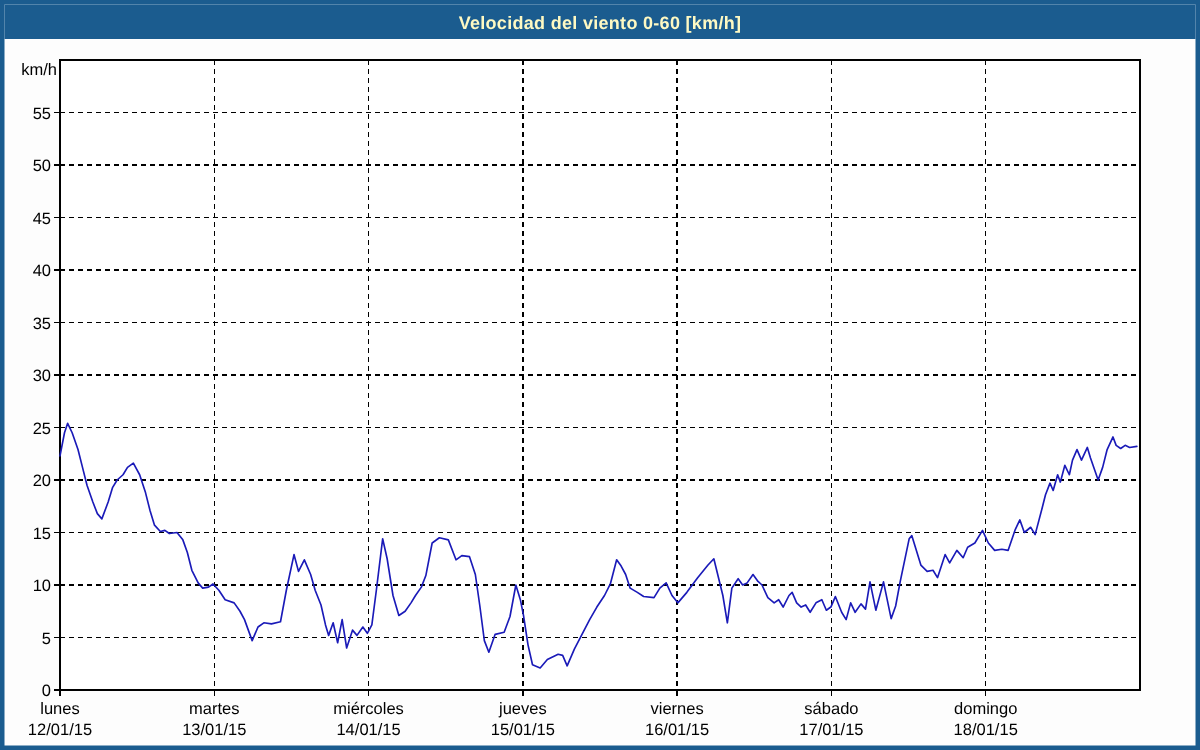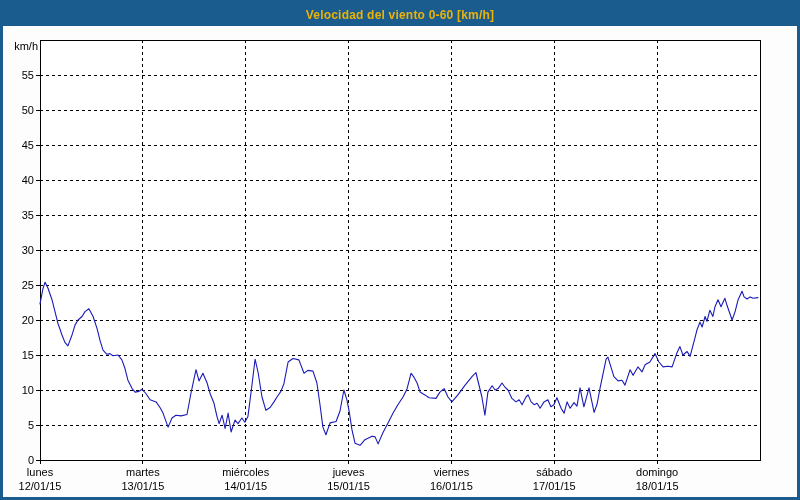--- a/index.html
+++ b/index.html
@@ -1,21 +1,21 @@
 <!DOCTYPE html>
 <html><head>
 <meta charset="utf-8">
 <style>
   html,body{margin:0;padding:0;width:800px;height:500px;overflow:hidden;
     font-family:"Liberation Sans",sans-serif;background:#fff;}
   .window{position:absolute;inset:0;box-sizing:border-box;
     border:3px solid #1b5c8f;background:#fdfdfd;}
   .titlebar{height:23px;background:#1b5c8f;display:flex;
     align-items:center;justify-content:center;}
-  .titlebar span{color:#eab308;font-size:12px;font-weight:bold;
+  .titlebar span{color:#fef9c3;font-size:12px;font-weight:bold;
     letter-spacing:.2px;}
   #chart-svg{position:absolute;left:0;top:0;width:800px;height:500px;}
   text{font-family:"Liberation Sans",sans-serif;}
 </style>
 </head>
 <body>
 
 <div class="window">
   <div class="titlebar">
     <span>Velocidad del viento 0-60 [km/h]</span>

